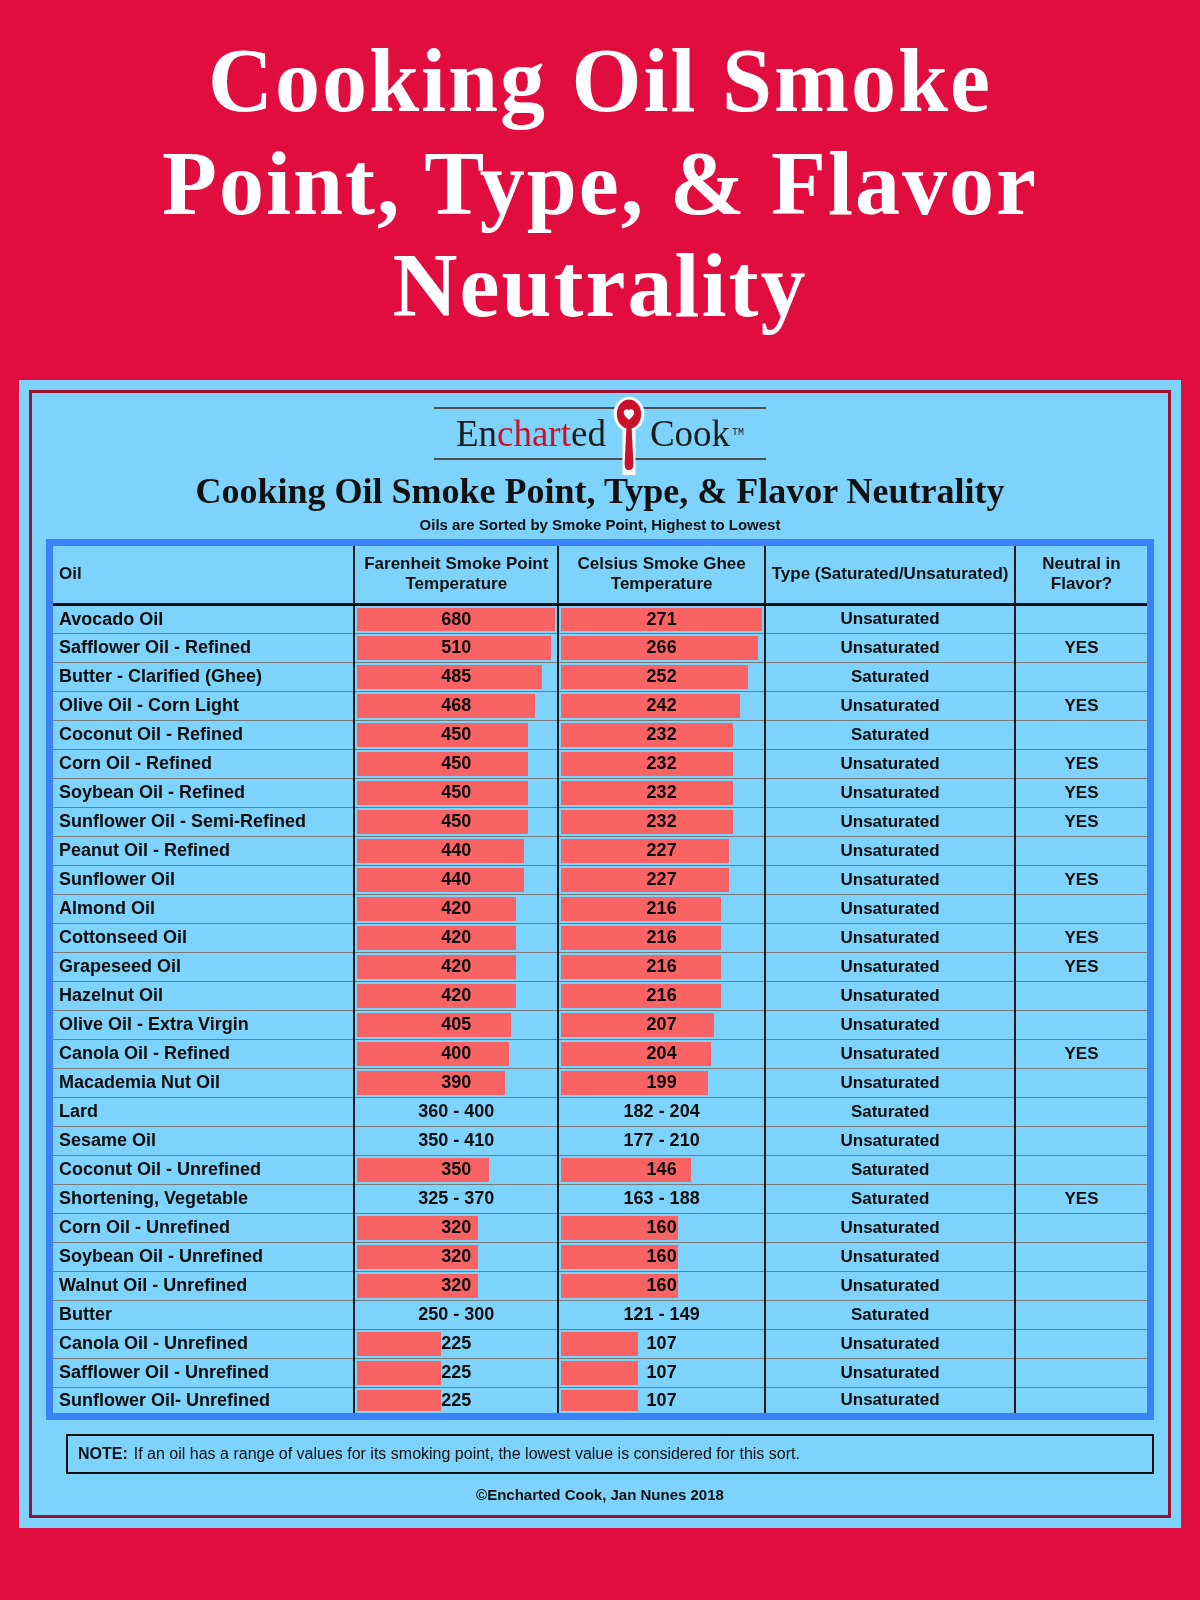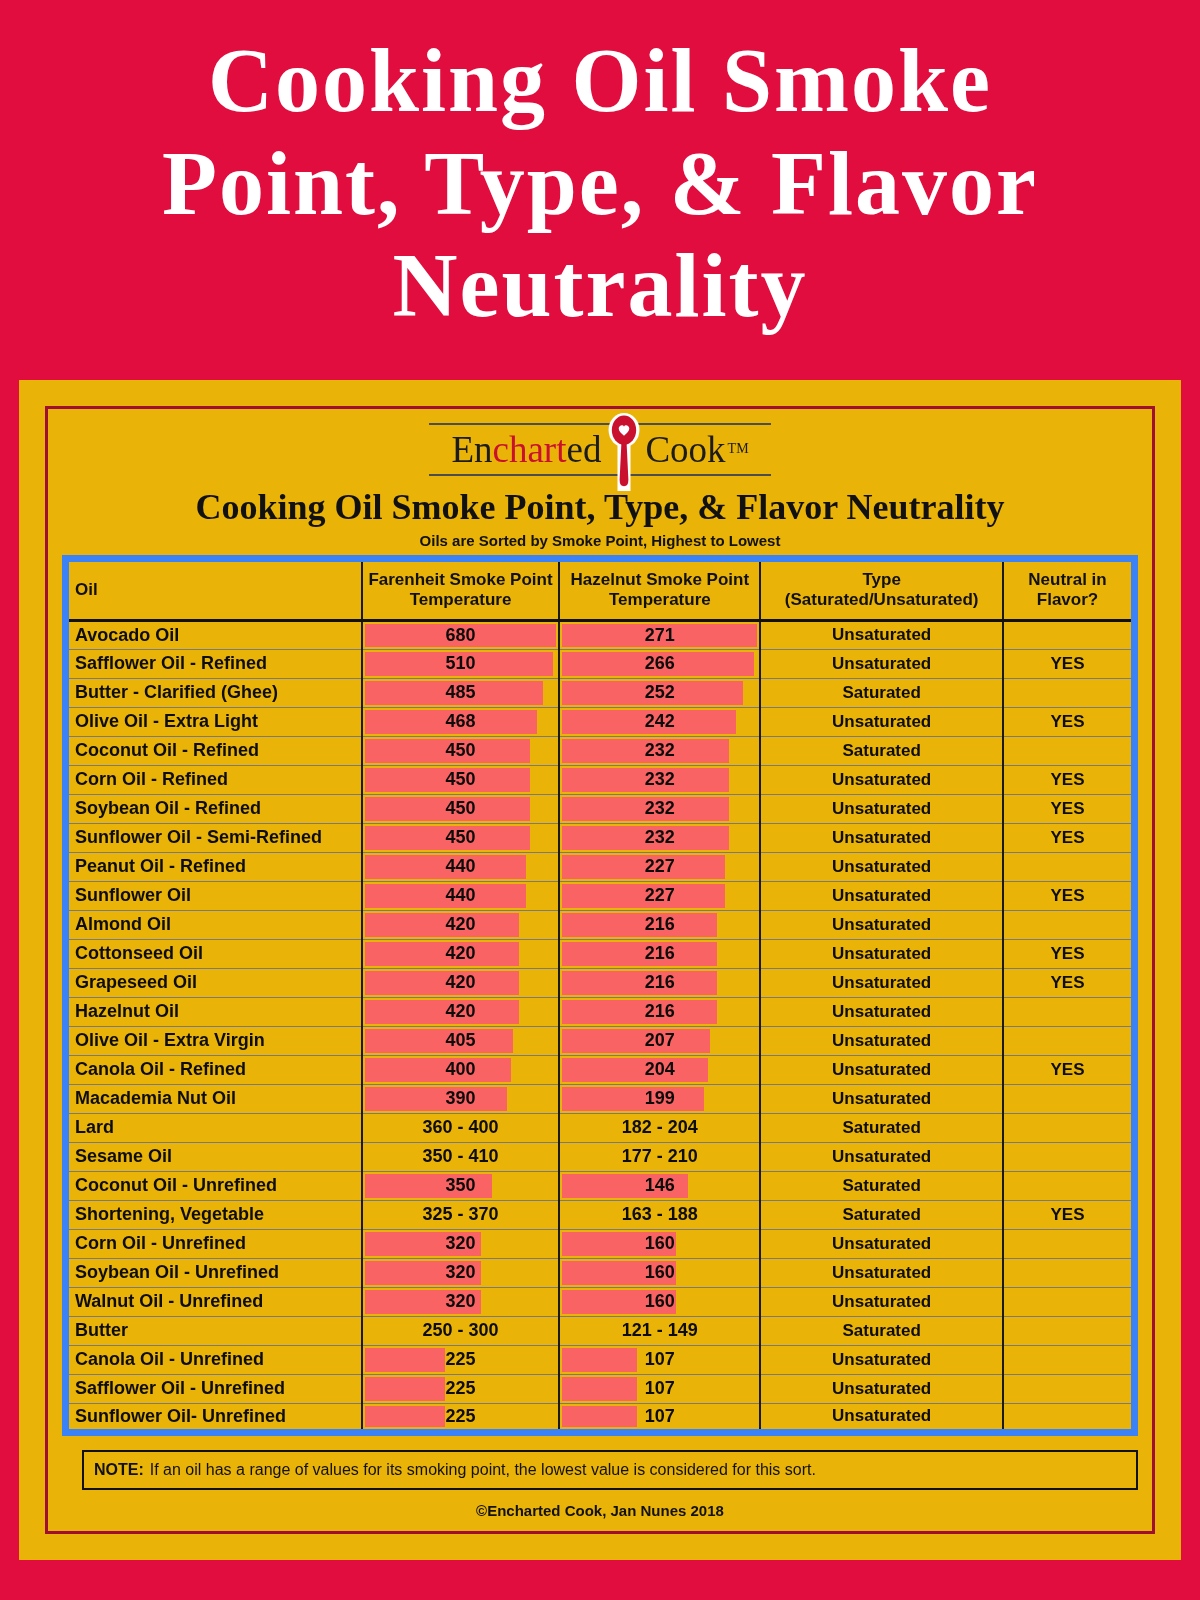--- a/index.html
+++ b/index.html
@@ -18,22 +18,22 @@
     font-weight:bold;
     font-size:90px;
     line-height:1.14;
     letter-spacing:2px;
   }
   .hero span{display:block;}
   
   .card{
     width:1162px;
     margin:42px auto 0 auto;
-    background:#eab308;
-    padding:26px;
+    background:#7dd3fc;
+    padding:10px;
     box-sizing:border-box;
   }
   .card-inner{
     border:3px solid #9E0F31;
     padding:8px 14px 12px 14px;
   }
   
   .logo-wrap{text-align:center;margin-top:6px;}
   .logo-box{
     display:inline-flex;
@@ -45,21 +45,21 @@
     font-size:37px;
     color:#1c1c1c;
     position:relative;
   }
   .logo-box .red{color:#C9112E;}
   .logo-spoon{
     width:34px;height:78px;
     margin:-16px 4px -22px 6px;
     display:block;
   }
-  .logo-tm{font-size:14px;vertical-align:super;line-height:1;margin-left:2px;color:#1c1c1c;}
+  .logo-tm{font-size:10px;vertical-align:super;line-height:1;margin-left:2px;color:#1c1c1c;font-family:Liberation Mono, monospace;}
   
   .panel-heading{
     text-align:center;
     font-family:"Liberation Serif",serif;
     font-weight:bold;
     font-size:36px;
     color:#111;
     margin:10px 0 4px 0;
   }
   .panel-subheading{
@@ -176,21 +176,21 @@
         <col style="width:27.7%">
           <col style="width:18.5%">
           <col style="width:18.8%">
           <col style="width:22.7%">
           <col style="width:12.3%">
       </colgroup>
       <thead>
         <tr>
             <th class="col0">Oil</th>
             <th class="col1">Farenheit Smoke Point Temperature</th>
-            <th class="col2">Hazelnut Smoke Point Temperature</th>
+            <th class="col2">Celsius Smoke Ghee Temperature</th>
             <th class="col3">Type (Saturated/Unsaturated)</th>
             <th class="col4">Neutral in Flavor?</th>
           </tr>
       </thead>
       <tbody>
           <tr>
             <td class="oil">Avocado Oil</td>
             <td class="num"><div class="bar" style="background: rgb(249, 99, 99); width: calc(100% - 4px);"></div><span class="v">680</span></td>
             <td class="num"><div class="bar" style="background: rgb(249, 99, 99); width: calc(100% - 4px);"></div><span class="v">271</span></td>
             <td class="type">Unsaturated</td>
@@ -204,21 +204,21 @@
             <td class="neutral">YES</td>
           </tr>
           <tr>
             <td class="oil">Butter - Clarified (Ghee)</td>
             <td class="num"><div class="bar" style="background: rgb(249, 99, 99); width: calc(93.2692% - 4px);"></div><span class="v">485</span></td>
             <td class="num"><div class="bar" style="background: rgb(249, 99, 99); width: calc(92.9889% - 4px);"></div><span class="v">252</span></td>
             <td class="type">Saturated</td>
             <td class="neutral"></td>
           </tr>
           <tr>
-            <td class="oil">Olive Oil - Extra Light</td>
+            <td class="oil">Olive Oil - Corn Light</td>
             <td class="num"><div class="bar" style="background: rgb(249, 99, 99); width: calc(90% - 4px);"></div><span class="v">468</span></td>
             <td class="num"><div class="bar" style="background: rgb(249, 99, 99); width: calc(89.2989% - 4px);"></div><span class="v">242</span></td>
             <td class="type">Unsaturated</td>
             <td class="neutral">YES</td>
           </tr>
           <tr>
             <td class="oil">Coconut Oil - Refined</td>
             <td class="num"><div class="bar" style="background: rgb(249, 99, 99); width: calc(86.5385% - 4px);"></div><span class="v">450</span></td>
             <td class="num"><div class="bar" style="background: rgb(249, 99, 99); width: calc(85.6089% - 4px);"></div><span class="v">232</span></td>
             <td class="type">Saturated</td>

